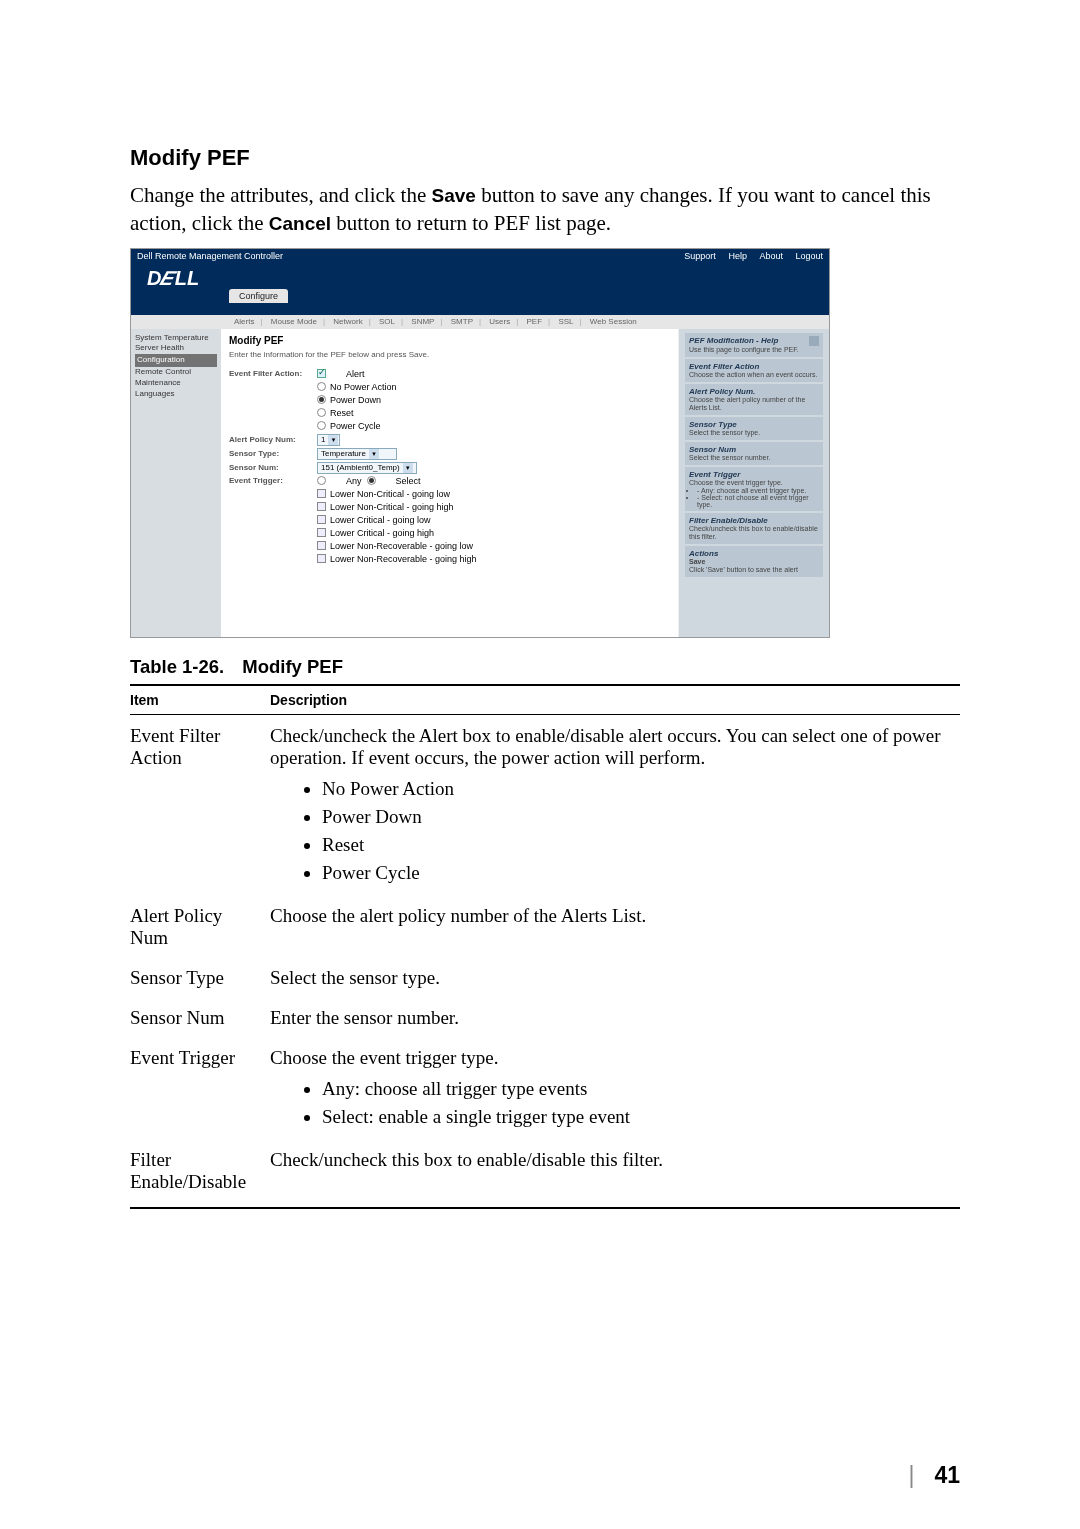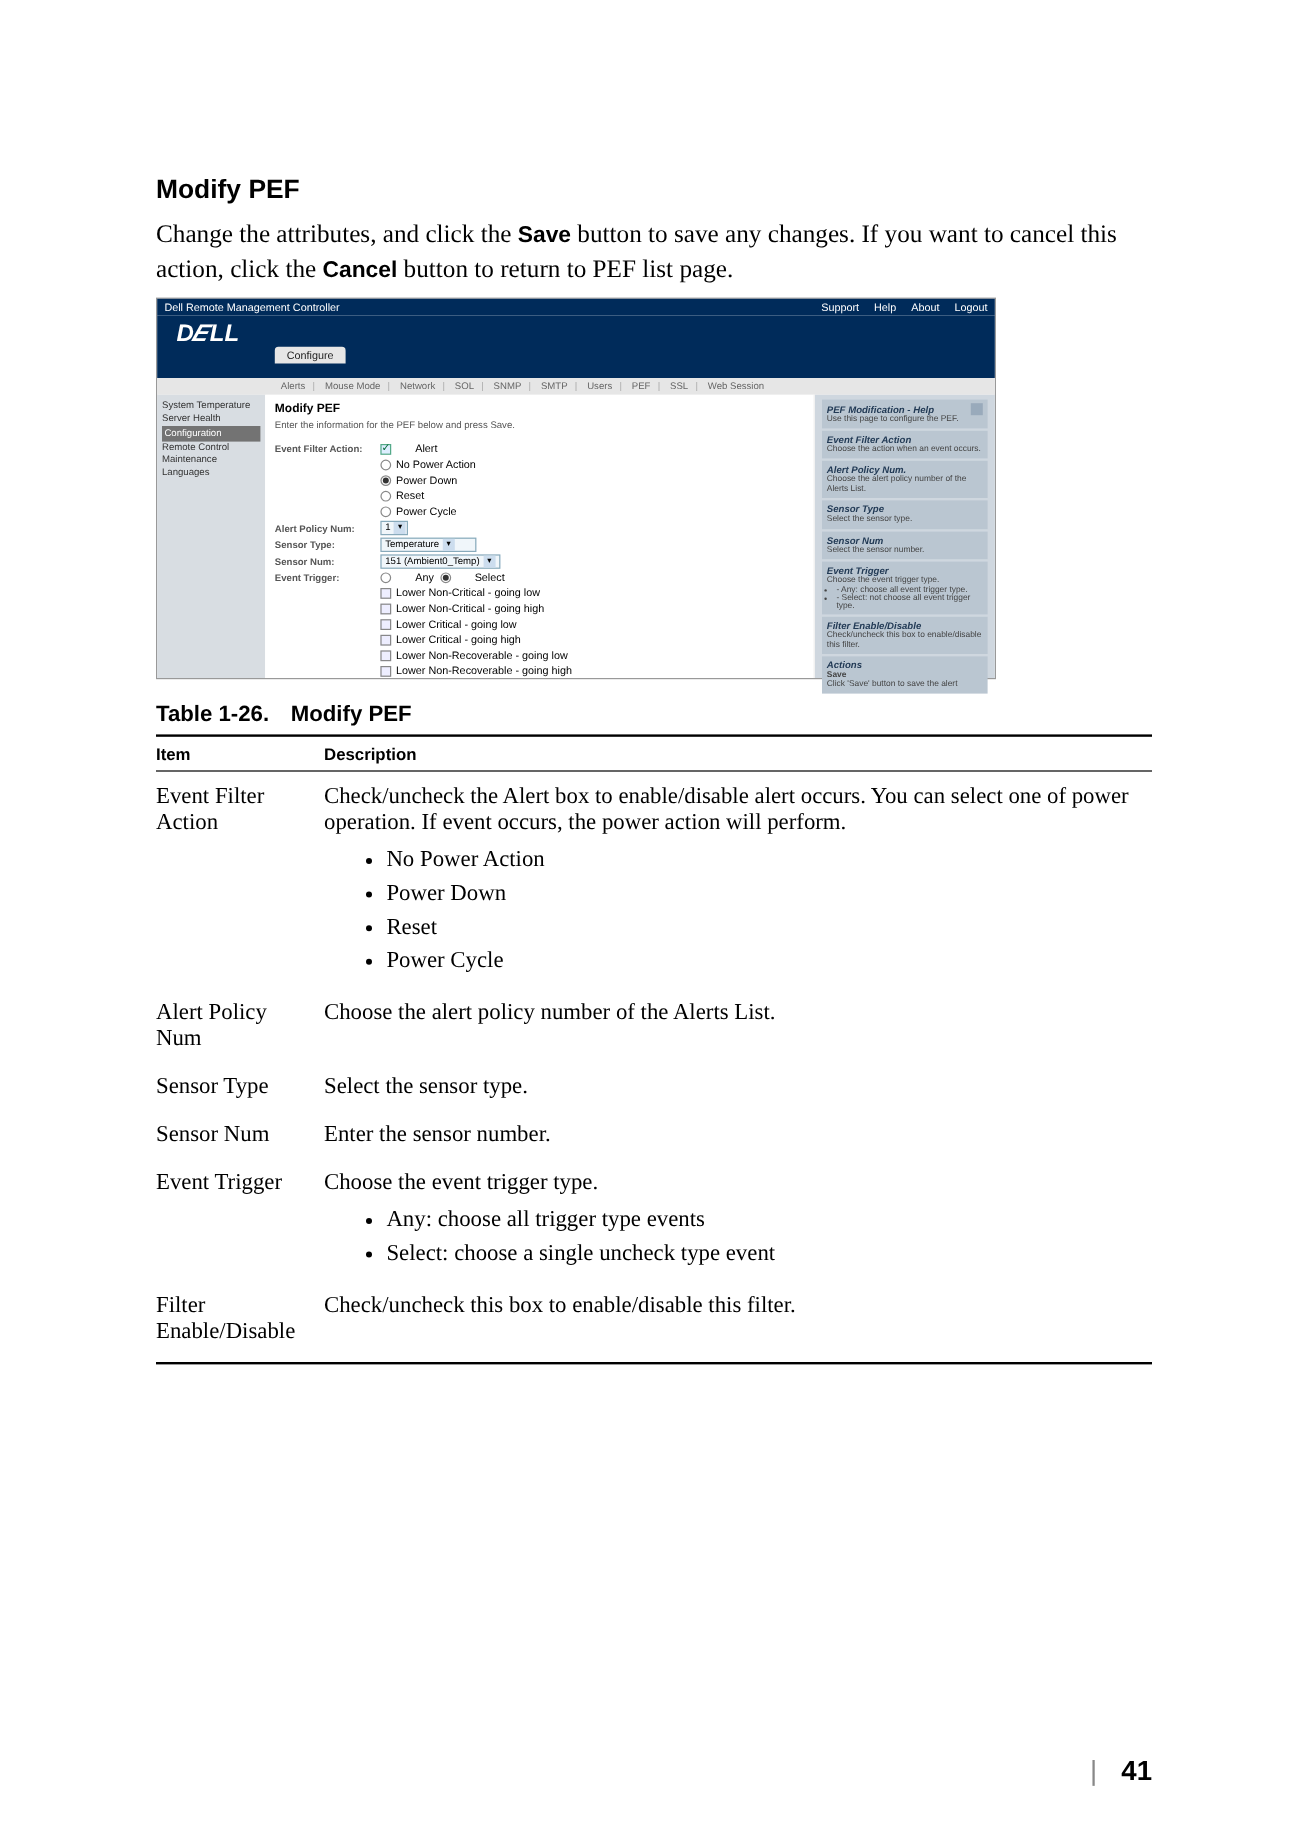--- a/index.html
+++ b/index.html
@@ -23,21 +23,21 @@
   .intro {
     font-size: 21px;
     line-height: 1.35;
     margin-bottom: 10px;
   }
   .intro b { font-family: Arial, Helvetica, sans-serif; font-size: 19px; }
 
   
   .shot {
     width: 700px;
-    height: 318px;
+    height: 390px;
     border: 1px solid #999;
     font-family: Arial, Helvetica, sans-serif;
     font-size: 9px;
   }
   .shot-top {
     background: #002b5a;
     color: #fff;
     height: 14px;
     line-height: 14px;
     padding: 0 6px;
@@ -368,21 +368,21 @@
       <tr>
         <td class="c-item">Sensor Num</td>
         <td>Enter the sensor number.</td>
       </tr>
       <tr>
         <td class="c-item">Event Trigger</td>
         <td class="c-desc">
           <span>Choose the event trigger type.</span>
           <ul>
             <li>Any: choose all trigger type events</li>
-            <li>Select: choose a single uncheck type event</li>
+            <li>Select: enable a single trigger type event</li>
           </ul>
         </td>
       </tr>
       <tr>
         <td class="c-item">Filter Enable/Disable</td>
         <td>Check/uncheck this box to enable/disable this filter.</td>
       </tr>
     </tbody>
   </table>
 </div>

